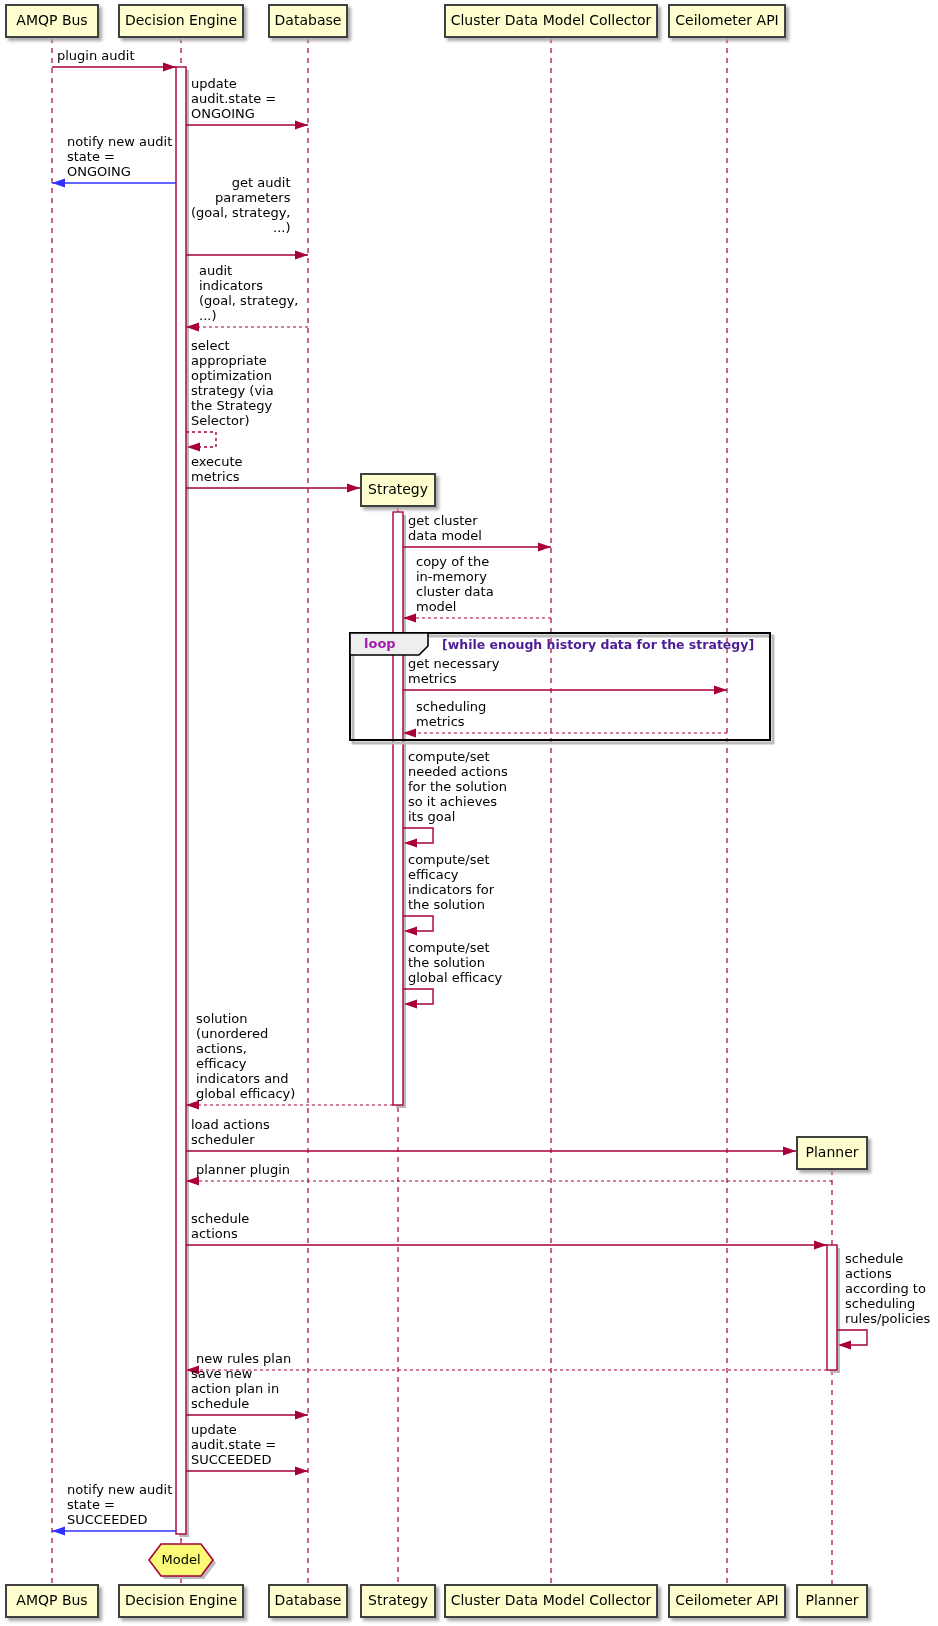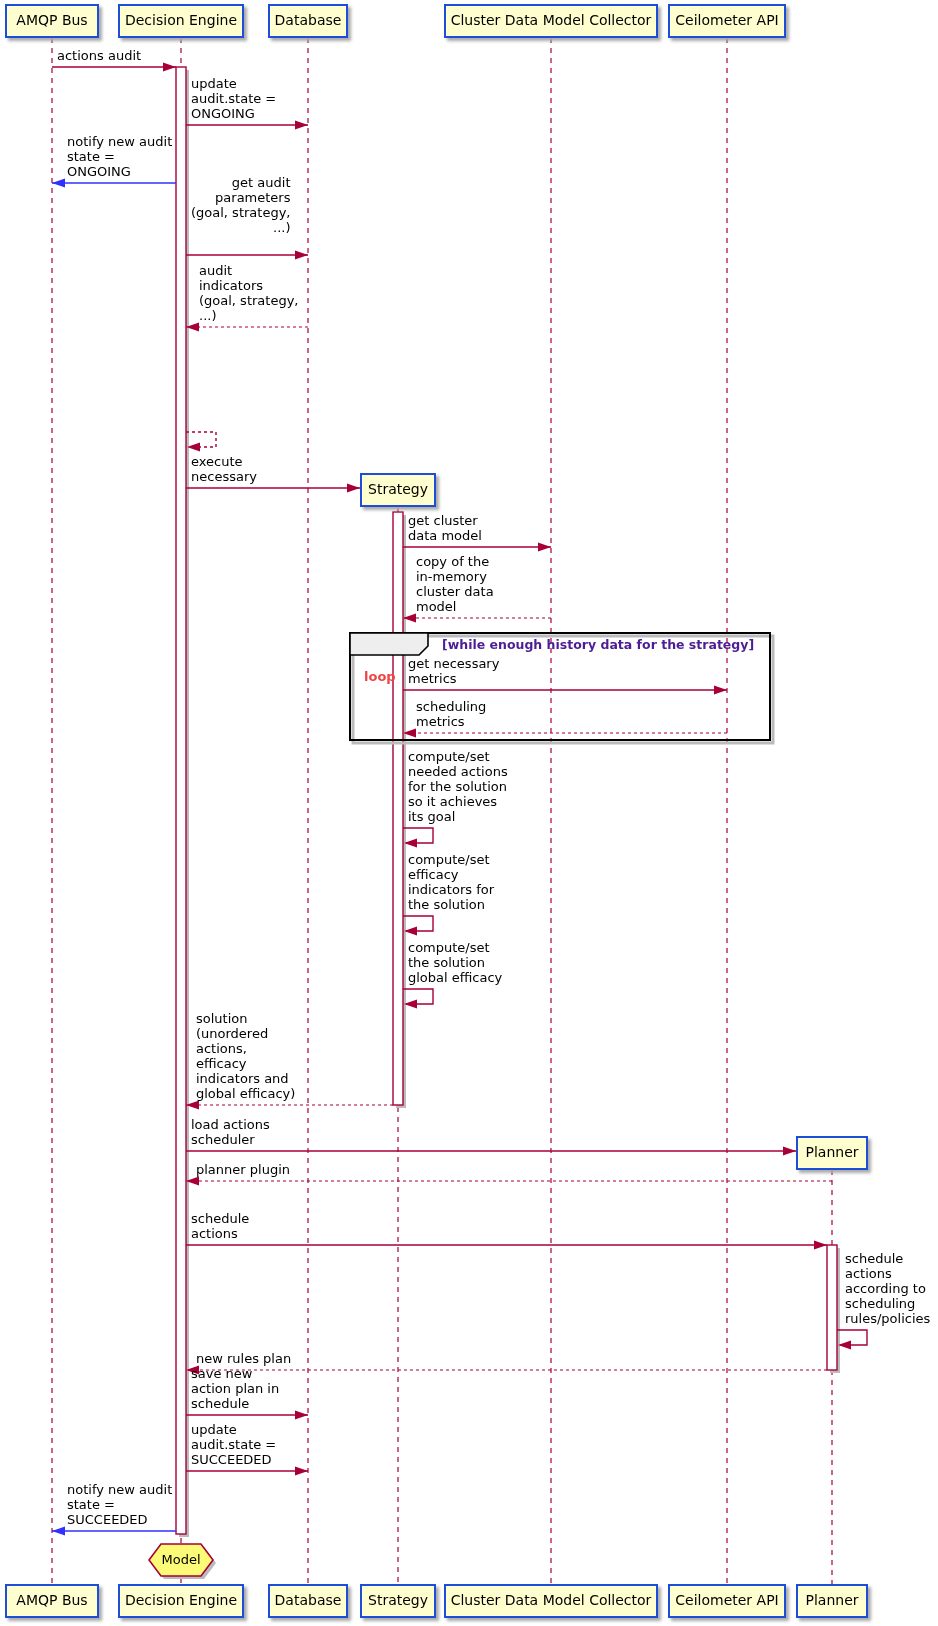--- a/index.html
+++ b/index.html
@@ -1,23 +1,23 @@
 <!DOCTYPE html>
 <html><head>
 <meta charset="utf-8">
 <style>
   html,body{margin:0;padding:0;background:#fff;}
   #diagram{position:relative;margin:0;background:#fff;overflow:hidden;
            font-family:"DejaVu Sans",sans-serif;}
   #diagram svg{position:absolute;left:0;top:0;}
   .pbox{position:absolute;box-sizing:border-box;height:34px;background:#FEFECE;
-        border:2px solid #1d4ed8;box-shadow:3px 3px 3px #aaa;
+        border:2px solid #404040;box-shadow:3px 3px 3px #aaa;
         text-align:center;font-size:14px;line-height:29px;color:#000;}
   .msg-label{position:absolute;font-size:13px;line-height:15px;color:#000;white-space:pre;}
-  .loop-label{position:absolute;font-weight:bold;font-size:13px;color:#ef4444;margin-top:33px;}
+  .loop-label{position:absolute;font-weight:bold;font-size:13px;color:#a21caf;}
   .loop-cond{position:absolute;font-weight:bold;font-size:12.5px;color:#4c1d95;white-space:pre;}
   .state-label{position:absolute;font-size:13px;color:#000;text-align:center;}
 </style>
 </head>
 <body>
 
 <div id="diagram" style="width: 938px; height: 1626px;">
     <svg width="938" height="1626">
       <line x1="52" y1="38" x2="52" y2="1584" stroke="#A80036" stroke-width="1.2" stroke-dasharray="5,5"></line>
       <line x1="181" y1="38" x2="181" y2="1584" stroke="#A80036" stroke-width="1.2" stroke-dasharray="5,5"></line>
@@ -79,37 +79,43 @@
       <polygon points="308,1415 295,1410.5 295,1419.5" fill="#A80036"></polygon>
       <line x1="186" y1="1471" x2="308" y2="1471" stroke="#A80036" stroke-width="1.6" stroke-dasharray="none"></line>
       <polygon points="308,1471 295,1466.5 295,1475.5" fill="#A80036"></polygon>
       <line x1="176" y1="1531" x2="52" y2="1531" stroke="#3030FF" stroke-width="1.6" stroke-dasharray="none"></line>
       <polygon points="52,1531 65,1526.5 65,1535.5" fill="#3030FF"></polygon>
       <polygon points="152,1563 164,1547 204,1547 216,1563 204,1579 164,1579" fill="#BBBBBB"></polygon>
       <polygon points="149,1560 161,1544 201,1544 213,1560 201,1576 161,1576" fill="#FBFB77" stroke="#A80036" stroke-width="1.6"></polygon>
     </svg>
     <div class="loop-label" style="left: 364px; top: 636px;">loop</div>
     <div class="loop-cond" style="left: 442px; top: 637px;">[while enough history data for the strategy]</div>
-    <div class="msg-label" style="left: 57px; top: 48px;">actions audit</div>
+    <div class="msg-label" style="left: 57px; top: 48px;">plugin audit</div>
     <div class="msg-label" style="left: 191px; top: 76px;">update
 audit.state =
 ONGOING</div>
     <div class="msg-label" style="left: 67px; top: 134px;">notify new audit
 state =
 ONGOING</div>
     <div class="msg-label" style="left: 191px; top: 175px; text-align: right;">get audit
 parameters
 (goal, strategy,
 ...)</div>
     <div class="msg-label" style="left: 199px; top: 263px;">audit
 indicators
 (goal, strategy,
 ...)</div>
+    <div class="msg-label" style="left: 191px; top: 338px;">select
+appropriate
+optimization
+strategy (via
+the Strategy
+Selector)</div>
     <div class="msg-label" style="left: 191px; top: 454px;">execute
-necessary</div>
+metrics</div>
     <div class="msg-label" style="left: 408px; top: 513px;">get cluster
 data model</div>
     <div class="msg-label" style="left: 416px; top: 554px;">copy of the
 in-memory
 cluster data
 model</div>
     <div class="msg-label" style="left: 408px; top: 656px;">get necessary
 metrics</div>
     <div class="msg-label" style="left: 416px; top: 699px;">scheduling
 metrics</div>

